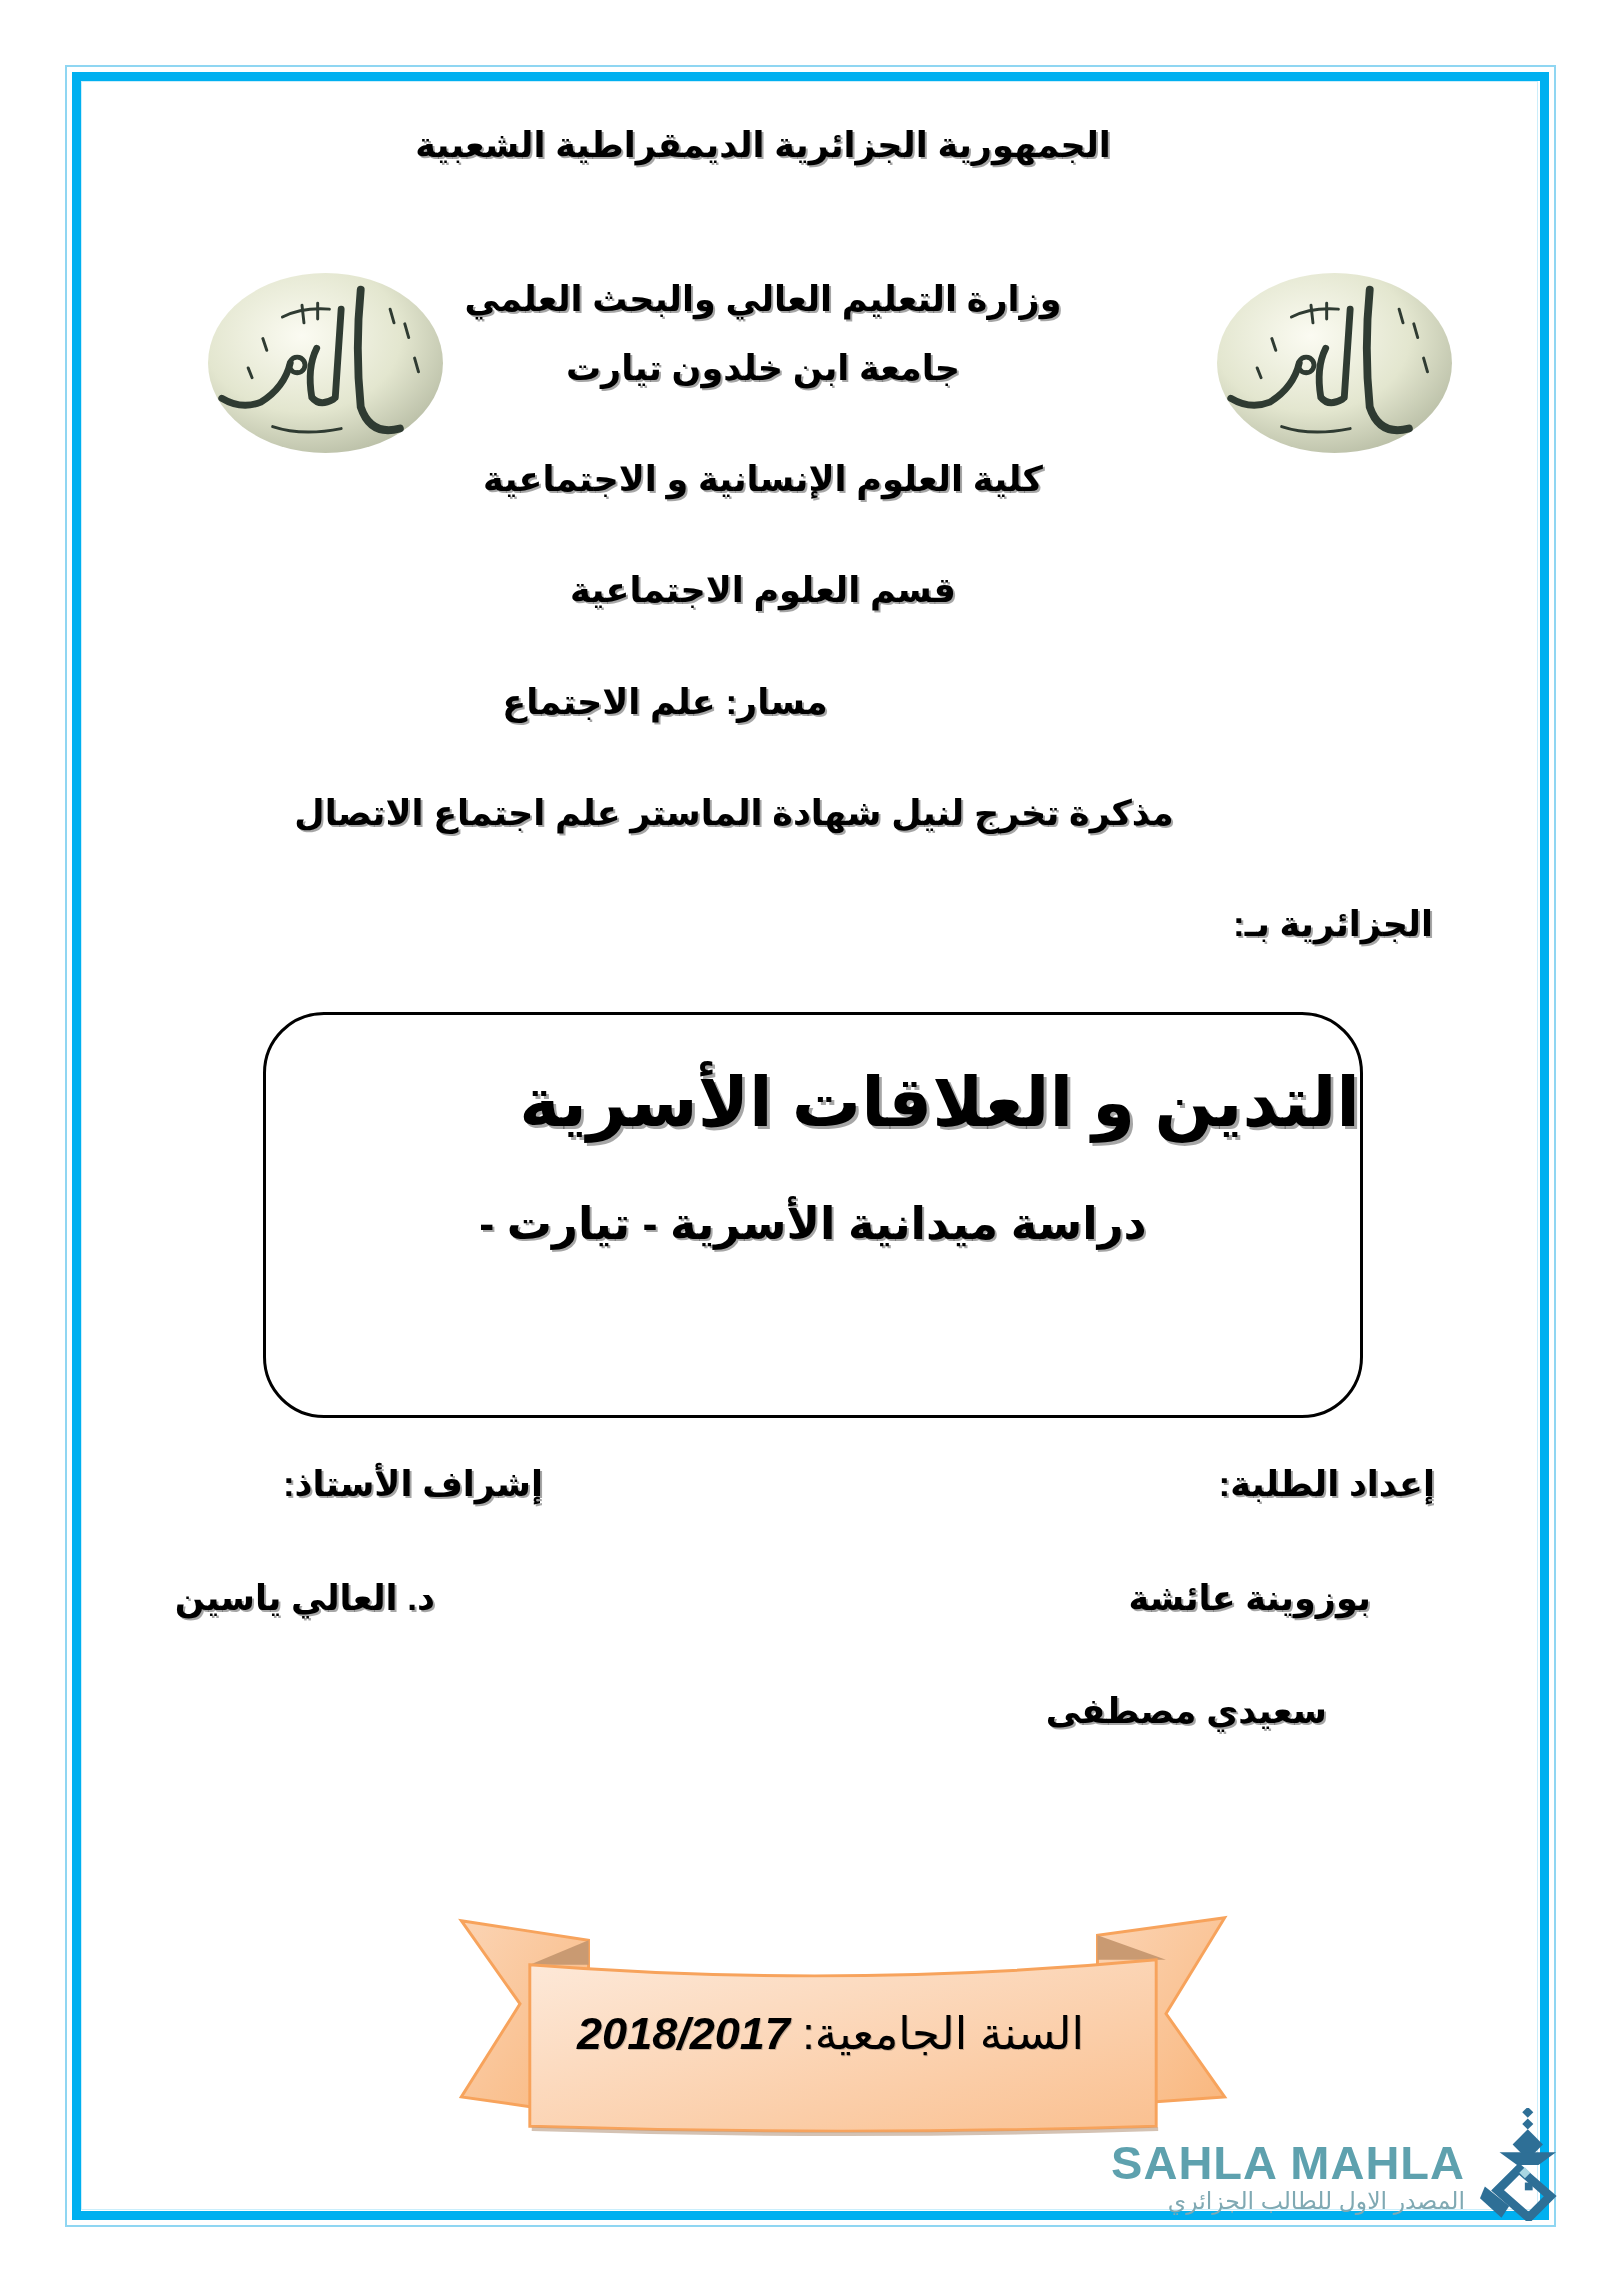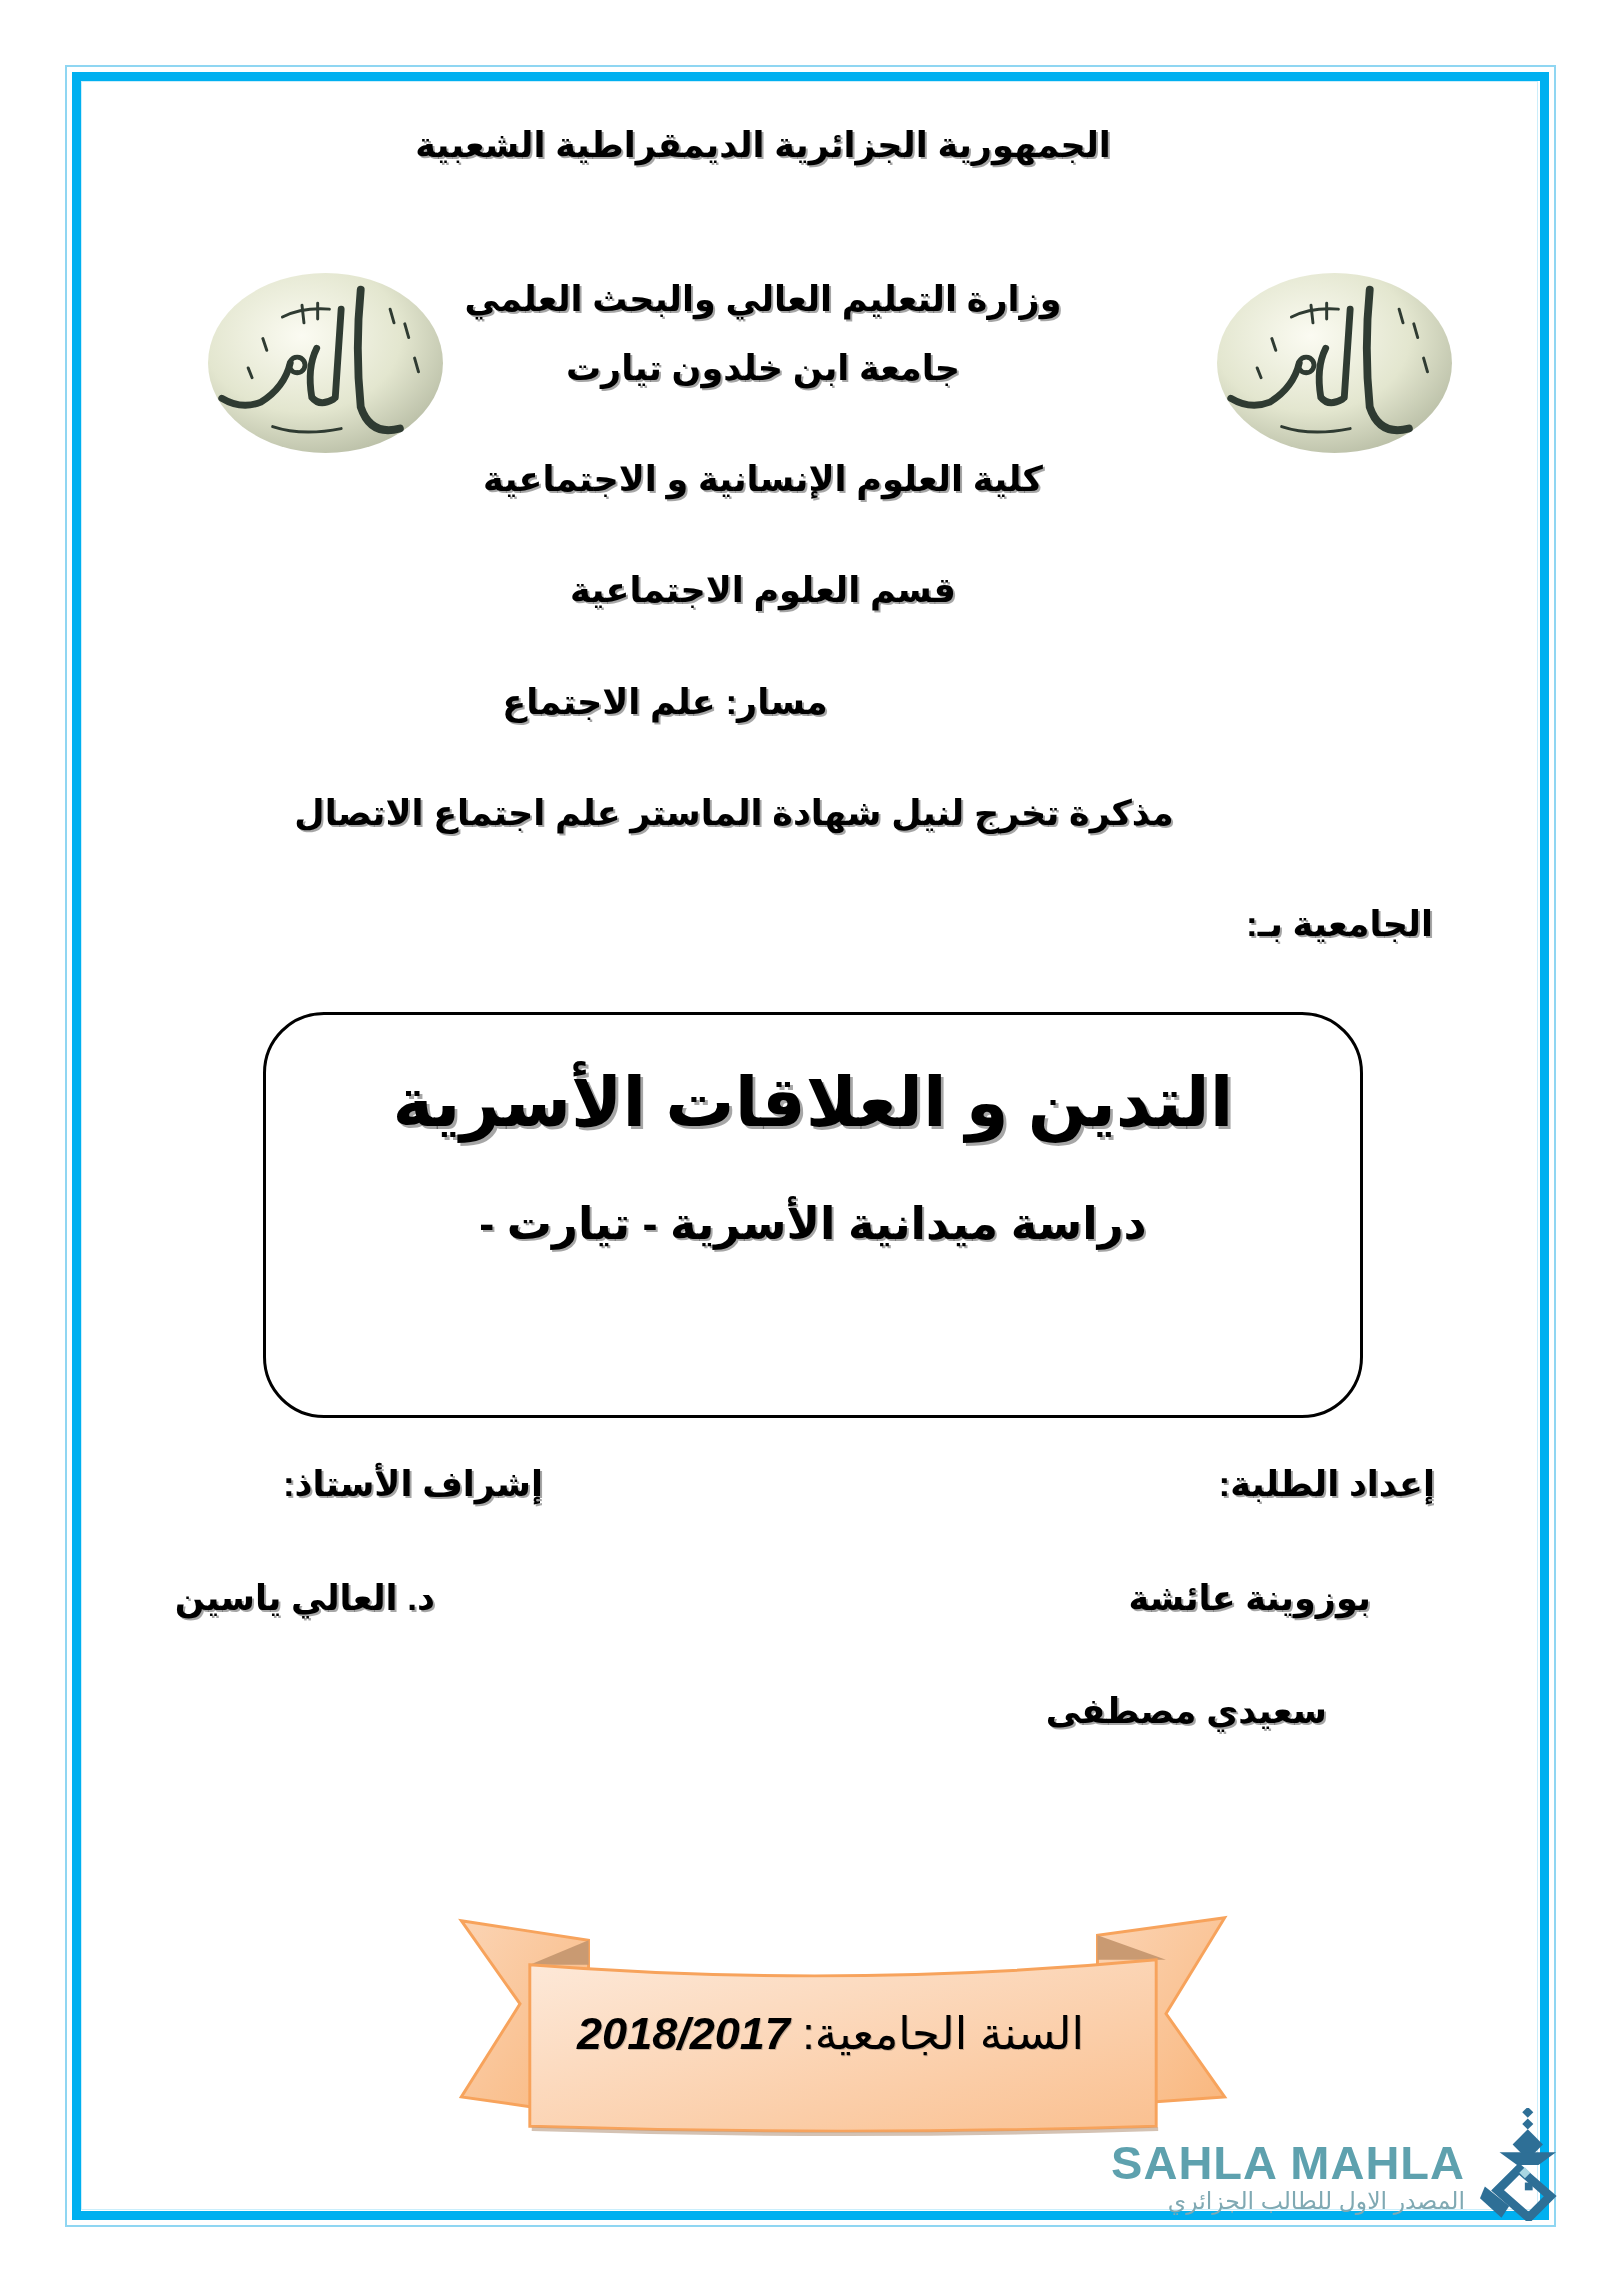--- a/index.html
+++ b/index.html
@@ -17,21 +17,21 @@
             font-weight:bold; font-size:35px; line-height:43px;
             text-shadow:2px 2px 0 rgba(0,0,0,.35); }
     .line-right { position:absolute; direction:rtl; font-weight:bold; font-size:35px;
                   line-height:43px; text-shadow:2px 2px 0 rgba(0,0,0,.35); white-space:nowrap; }
 
     .logo { position:absolute; width:243px; height:186px; }
     .logo svg { width:100%; height:100%; }
 
     .title-box { position:absolute; left:263px; top:1012px; width:1100px; height:406px;
                  border:3.9px solid #000; border-radius:61px; box-sizing:border-box; }
-    .title-main { position:absolute; left:0; right:0; top:44px; text-align:center; direction:rtl;
+    .title-main { position:absolute; left:0; right:0; top:44px; direction:rtl;
                   font-weight:bold; font-size:69px; line-height:88px;
                   text-shadow:2.9px 2.9px 0 rgba(0,0,0,.35); }
     .title-sub { position:absolute; left:0; right:0; top:179px; text-align:center; direction:rtl;
                  font-weight:bold; font-size:45px; line-height:59px;
                  text-shadow:2px 2px 0 rgba(0,0,0,.35); }
 
     .ribbon { position:absolute; left:451px; top:1906px; width:784px; height:230px; }
     .ribbon svg { width:100%; height:100%; overflow:visible; }
     .ribbon-text { position:absolute; left:529px; top:1985px; width:603px; height:98px;
                    text-align:center; direction:rtl; font-size:45px; line-height:98px;
@@ -99,21 +99,21 @@
   </svg>
 </div>
 
 <div class="line" style="top:123px;">الجمهورية الجزائرية الديمقراطية الشعبية</div>
 <div class="line" style="top:246px;margin-top:31px;">وزارة التعليم العالي والبحث العلمي</div>
 <div class="line" style="top:346px;">جامعة ابن خلدون تيارت</div>
 <div class="line" style="top:457px;">كلية العلوم الإنسانية و الاجتماعية</div>
 <div class="line" style="top:568px;">قسم العلوم الاجتماعية</div>
 <div class="line" style="top:680px; left:-98px;">مسار: علم الاجتماع</div>
 <div class="line" style="top:791px; left:-29px;">مذكرة تخرج لنيل شهادة  الماستر علم اجتماع الاتصال</div>
-<div class="line-right" style="top:902px; right:188px;">الجامعية بـ:</div>
+<div class="line-right" style="top:902px; right:188px;">الجزائرية بـ:</div>
 
 <div class="title-box">
   <div class="title-main">التدين و العلاقات الأسرية</div>
   <div class="title-sub">دراسة ميدانية  الأسرية - تيارت -</div>
 </div>
 
 <div class="line-right" style="top:1462px; right:186px;">إعداد الطلبة:</div>
 <div class="line-right" style="top:1462px; right:1078px;">إشراف الأستاذ:</div>
 <div class="line-right" style="top:1576px; right:250px;">بوزوينة عائشة</div>
 <div class="line-right" style="top:1576px; right:1186px;">د. العالي ياسين</div>

